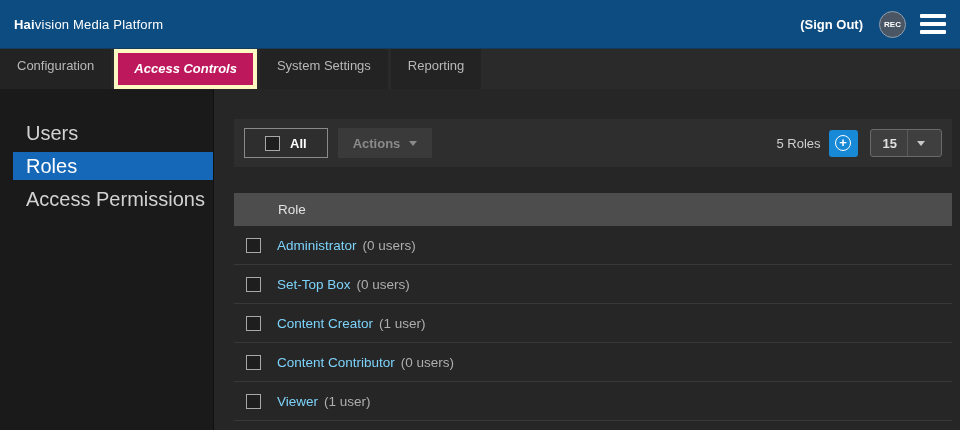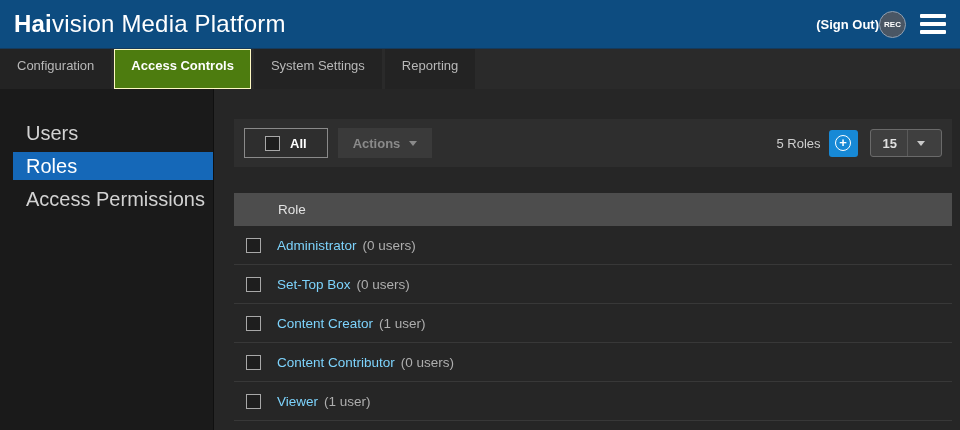--- a/index.html
+++ b/index.html
@@ -14,52 +14,52 @@
 
   
   .header {
     height: 48px;
     background: #0d4c80;
     display: flex;
     align-items: center;
     justify-content: space-between;
     padding: 0 14px 0 14px;
   }
-  .brand { color: #fff; font-size: 24px; letter-spacing: .2px; white-space: nowrap; }
+  .brand { color: #fff; font-size: 13px; letter-spacing: .2px; white-space: nowrap; }
   .brand .bold { font-weight: bold; }
   .header-right { display: flex; align-items: center; }
   .welcome { color: #fff; font-size: 13px; font-weight: bold; }
   .signout { color: #fff; font-size: 13px; font-weight: bold; margin-left: 7px; text-decoration: none; cursor: pointer; }
   .rec-badge {
     width: 27px; height: 27px; border-radius: 50%;
     background: #4a5664; border: 1px solid #90a0b2;
     color: #fff; font-size: 8px; font-weight: bold;
     display: flex; align-items: center; justify-content: center;
-    margin-left: 0; cursor: pointer;
+    margin-left: 16px; cursor: pointer;
   }
   .hamburger { margin-left: 14px; width: 26px; cursor: pointer; }
   .hamburger span {
     display: block; height: 4px; background: #fff; border-radius: 1px; margin: 4px 0;
   }
 
   
   .nav {
     height: 41px; background: #2a2a2a;
     display: flex; 
     padding: 0 0; border-top: 1px solid #153a5c;
   }
   .tab {
     background: #232323; border: 1px solid #232323;
     color: #b8b8b8; font-size: 13px;
     padding: 8px 16px; margin-right: 3px;
     cursor: pointer; white-space: nowrap;
   }
   .tab.active {
-    background: #4d7c0f; border: 1px solid #fef9c3;
-    color: #fff; font-weight: bold;
+    background: #be185d; border: 4px solid #fef9c3;
+    color: #fff; font-weight: bold; font-style: italic;
   }
 
   
   .main { display: flex; height: 341px; }
   .sidebar {
     width: 214px; background: #1a1a1a;
     border-right: 1px solid #101010;
     padding-top: 30px; flex-shrink: 0;
   }
   .side-item {

